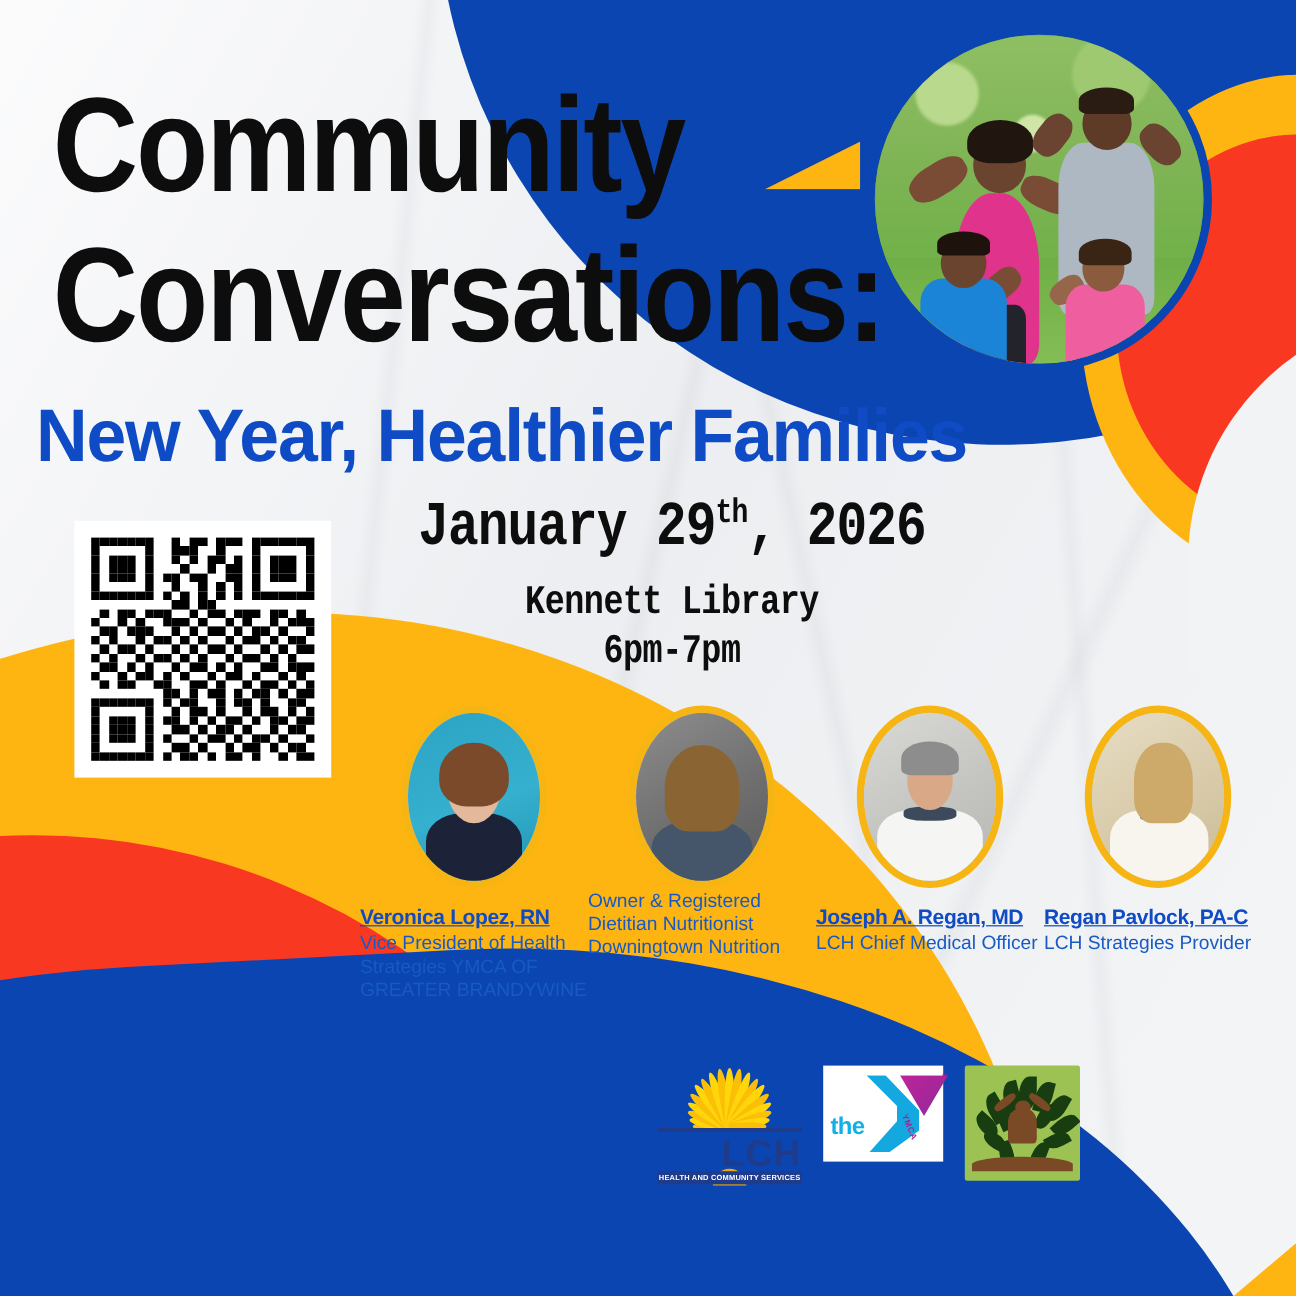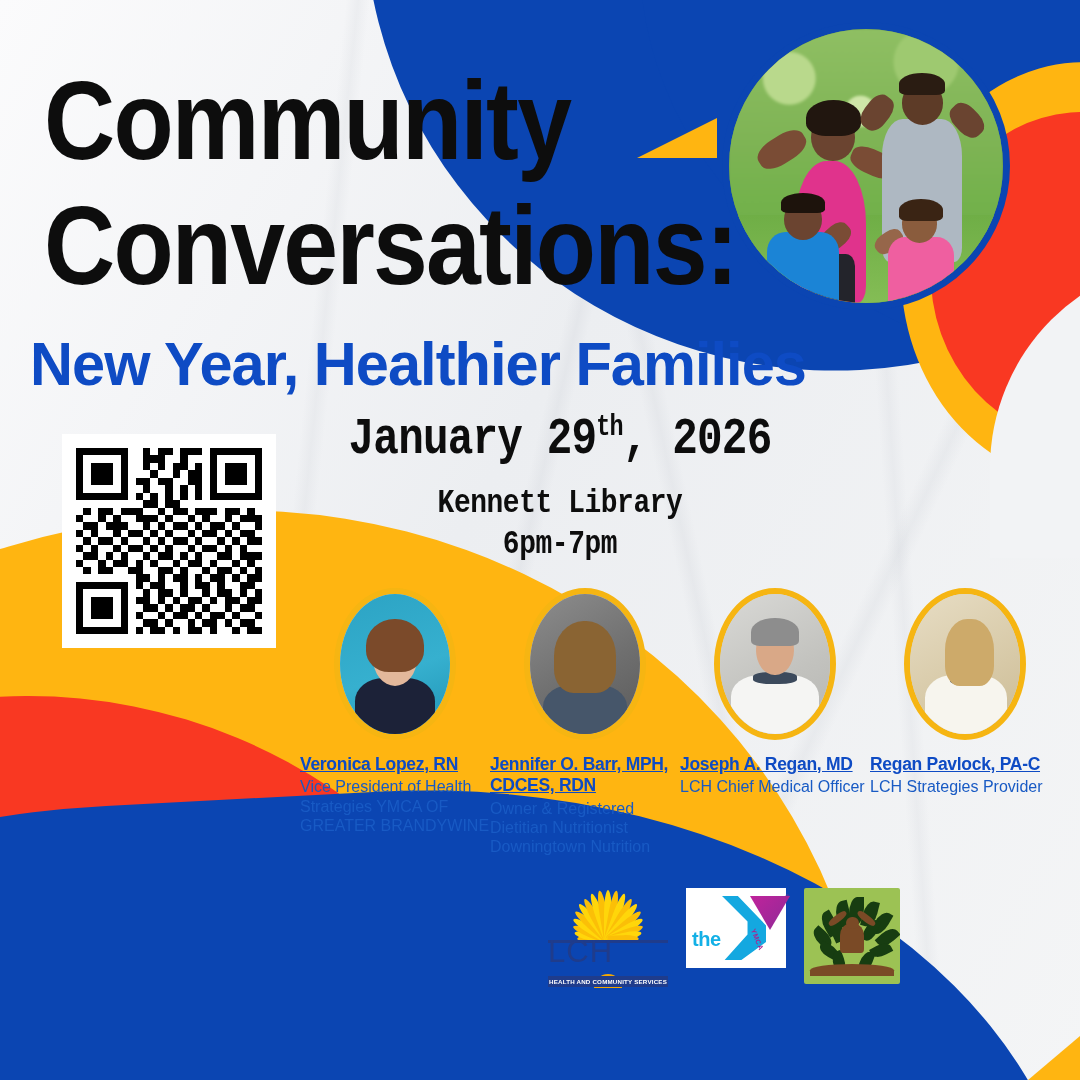--- a/index.html
+++ b/index.html
@@ -269,22 +269,22 @@
   .lch { width:120px; height:100px; }
   .lch-rays { position:absolute; left:4px; top:0; width:112px; height:52px; overflow:hidden; }
   .lch-rays span {
     position:absolute; left:50%; bottom:0;
     width:8px; height:48px; background:#ffd60a;
     transform-origin:50% 100%; border-radius:50% 50% 0 0;
   }
   .lch-sun { position:absolute; left:46px; bottom:0; width:28px; height:14px;
     background:#f5a800; border-radius:28px 28px 0 0; }
   .lch-bar { position:absolute; left:0; top:52px; width:120px; height:3px; background:#1f3c8c; }
-  .lch-text { position:absolute; left:0; top:48px; width:120px; text-align:left;
-    font-size:31px; font-weight:normal; color:#1f3c8c; letter-spacing:1px; line-height:1; }
+  .lch-text { position:absolute; left:0; top:58px; width:120px; text-align:right;
+    font-size:31px; font-weight:bold; color:#1f3c8c; letter-spacing:1px; line-height:1; }
   .lch-tag { position:absolute; left:0; top:88px; width:120px; height:11px;
     background:#1f3c8c; color:#fff; font-size:6.2px; font-weight:bold;
     letter-spacing:.2px; display:flex; align-items:center; justify-content:center; }
 
   
   .uw { width:112px; height:104px; }
   .uw-mark { position:absolute; left:50%; top:0; transform:translateX(-50%);
     width:62px; height:50px; }
   .uw-arc { position:absolute; left:0; top:0; width:62px; height:50px;
     border:9px solid #f5a31a; border-bottom:none;
@@ -1035,21 +1035,20 @@
       <div class="sp-role">Vice President of Health Strategies YMCA OF GREATER BRANDYWINE</div>
     </div>
 
     <div class="speaker sp2">
       <div class="sp-photo">
         <div class="sp-inner"></div>
         <div class="pf pf-torso"></div>
         <div class="pf pf-head"></div>
         <div class="pf pf-hair"></div>
       </div>
-      <div class="sp-name">Jennifer O. Barr, MPH, CDCES, RDN</div>
       <div class="sp-role">Owner &amp; Registered Dietitian Nutritionist Downingtown Nutrition</div>
     </div>
 
     <div class="speaker sp3">
       <div class="sp-photo">
         <div class="sp-inner"></div>
         <div class="pf pf-torso"></div>
         <div class="pf pf-scope"></div>
         <div class="pf pf-head"></div>
         <div class="pf pf-hair"></div>

